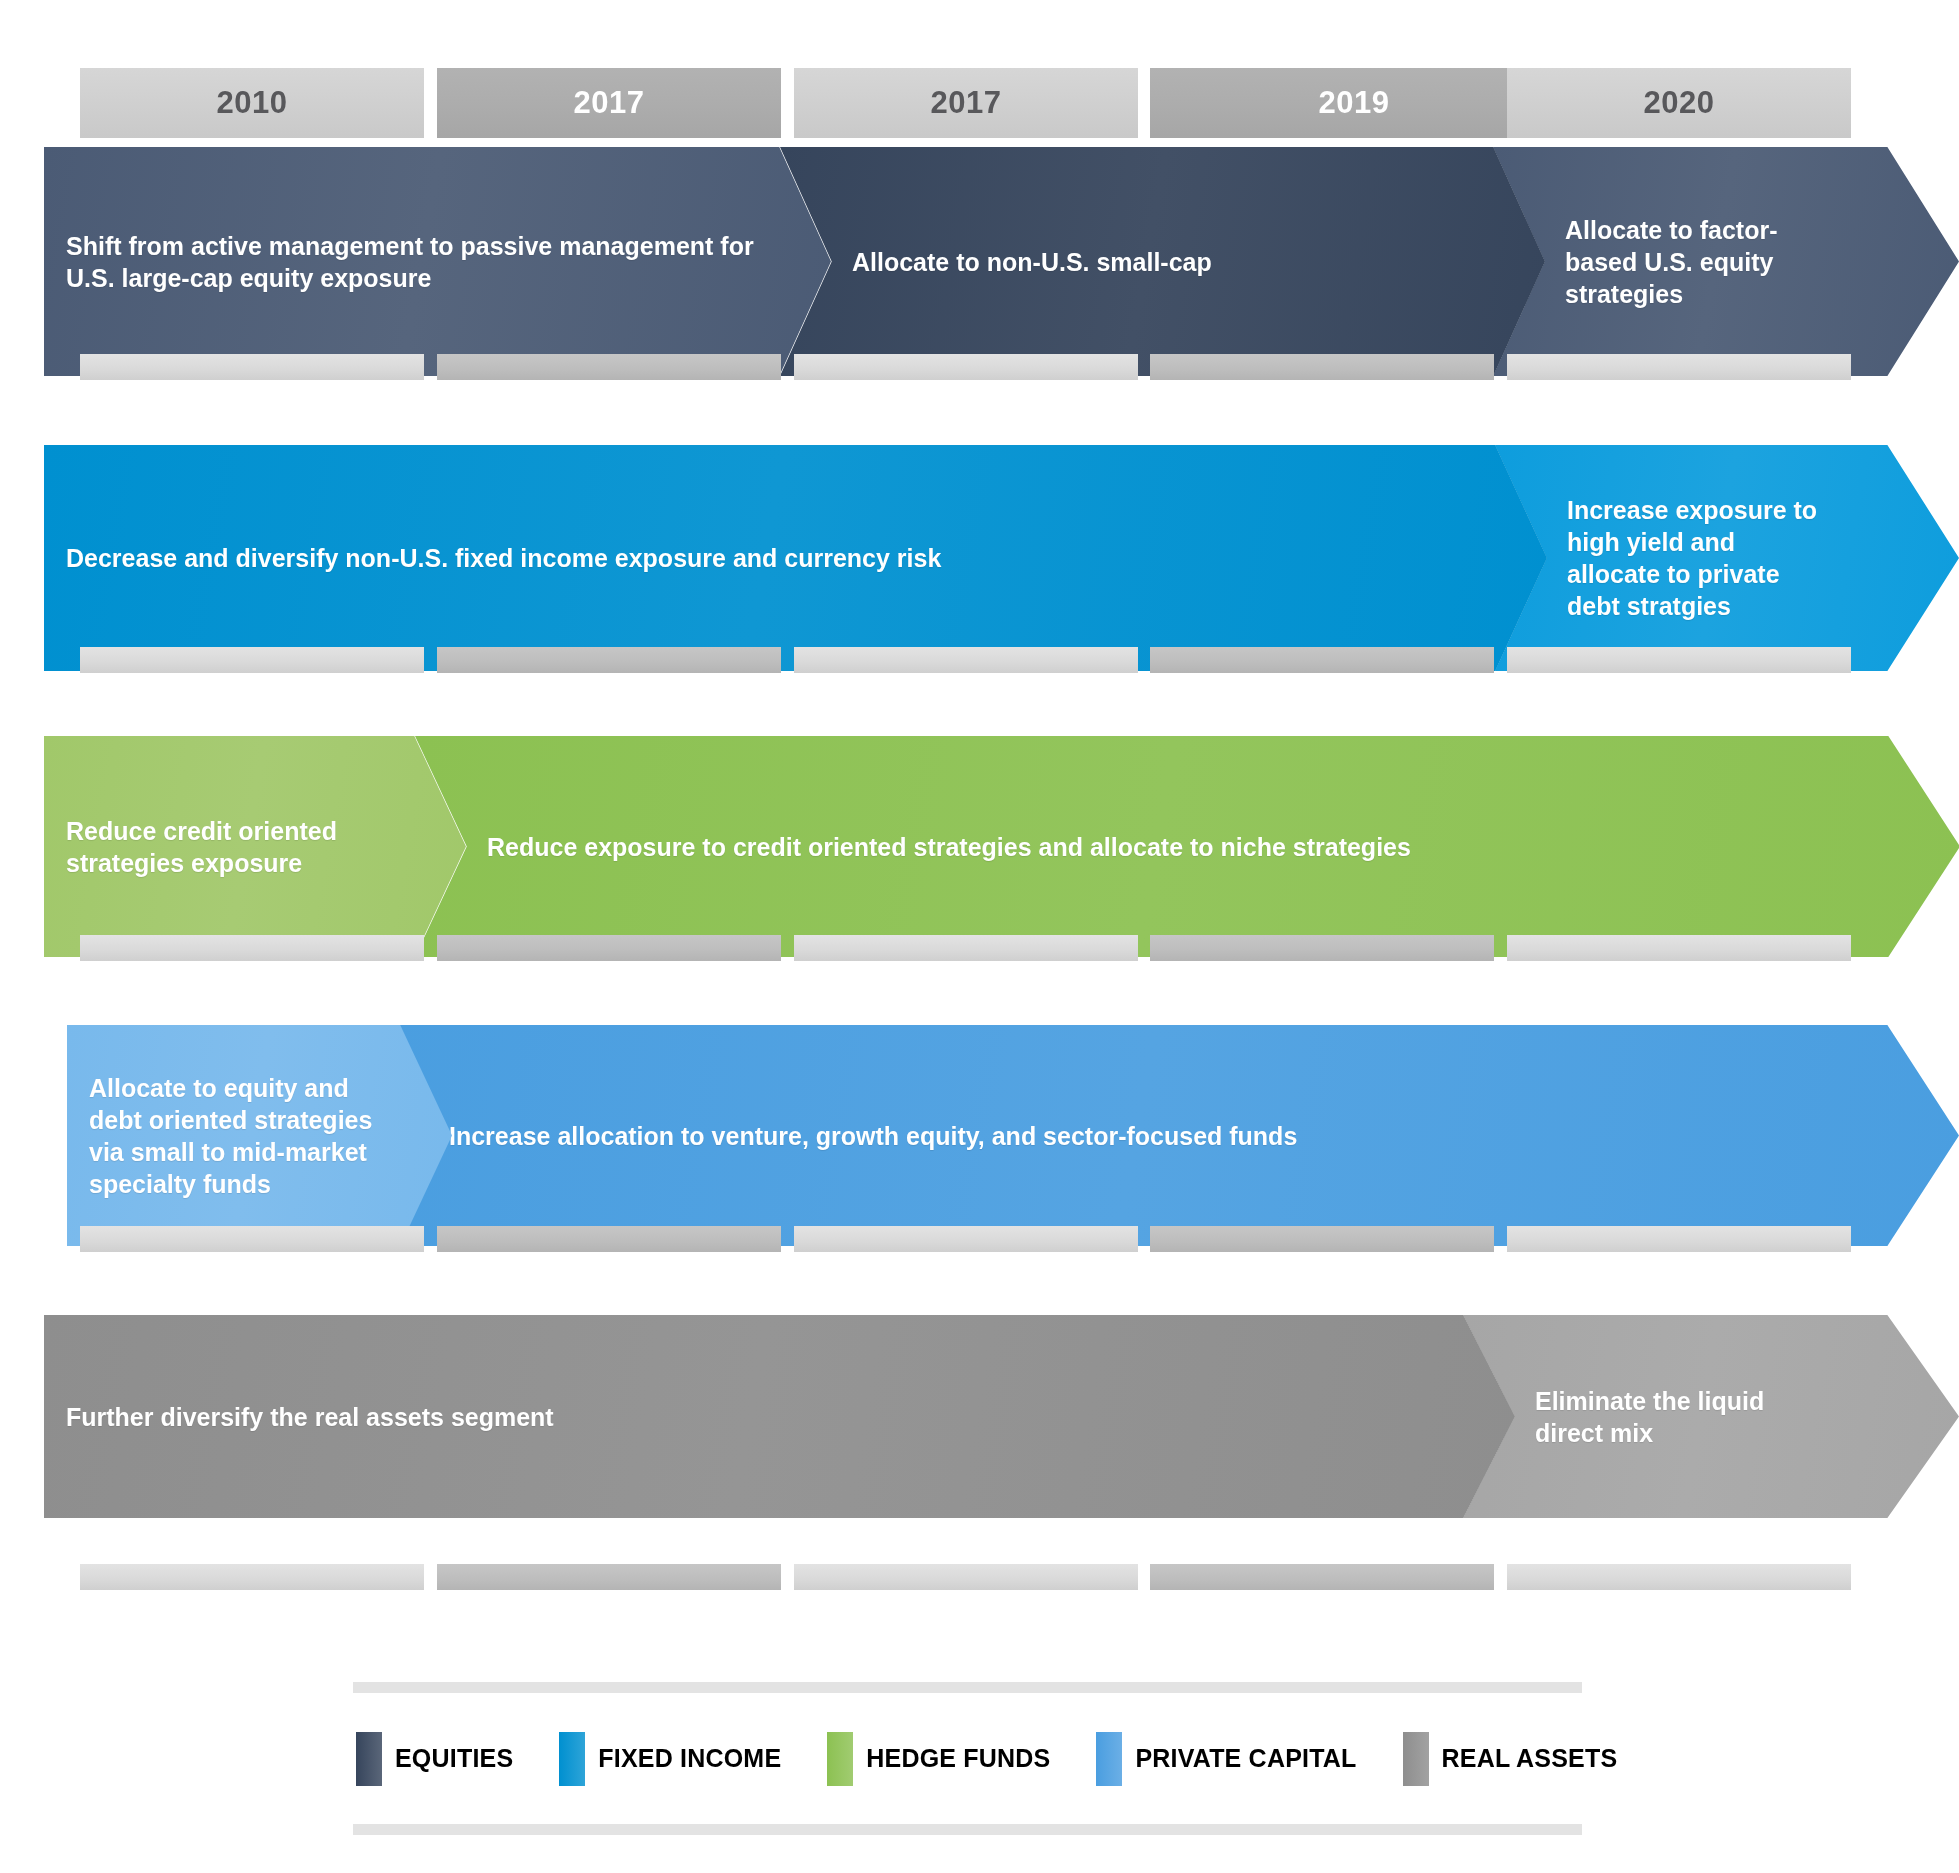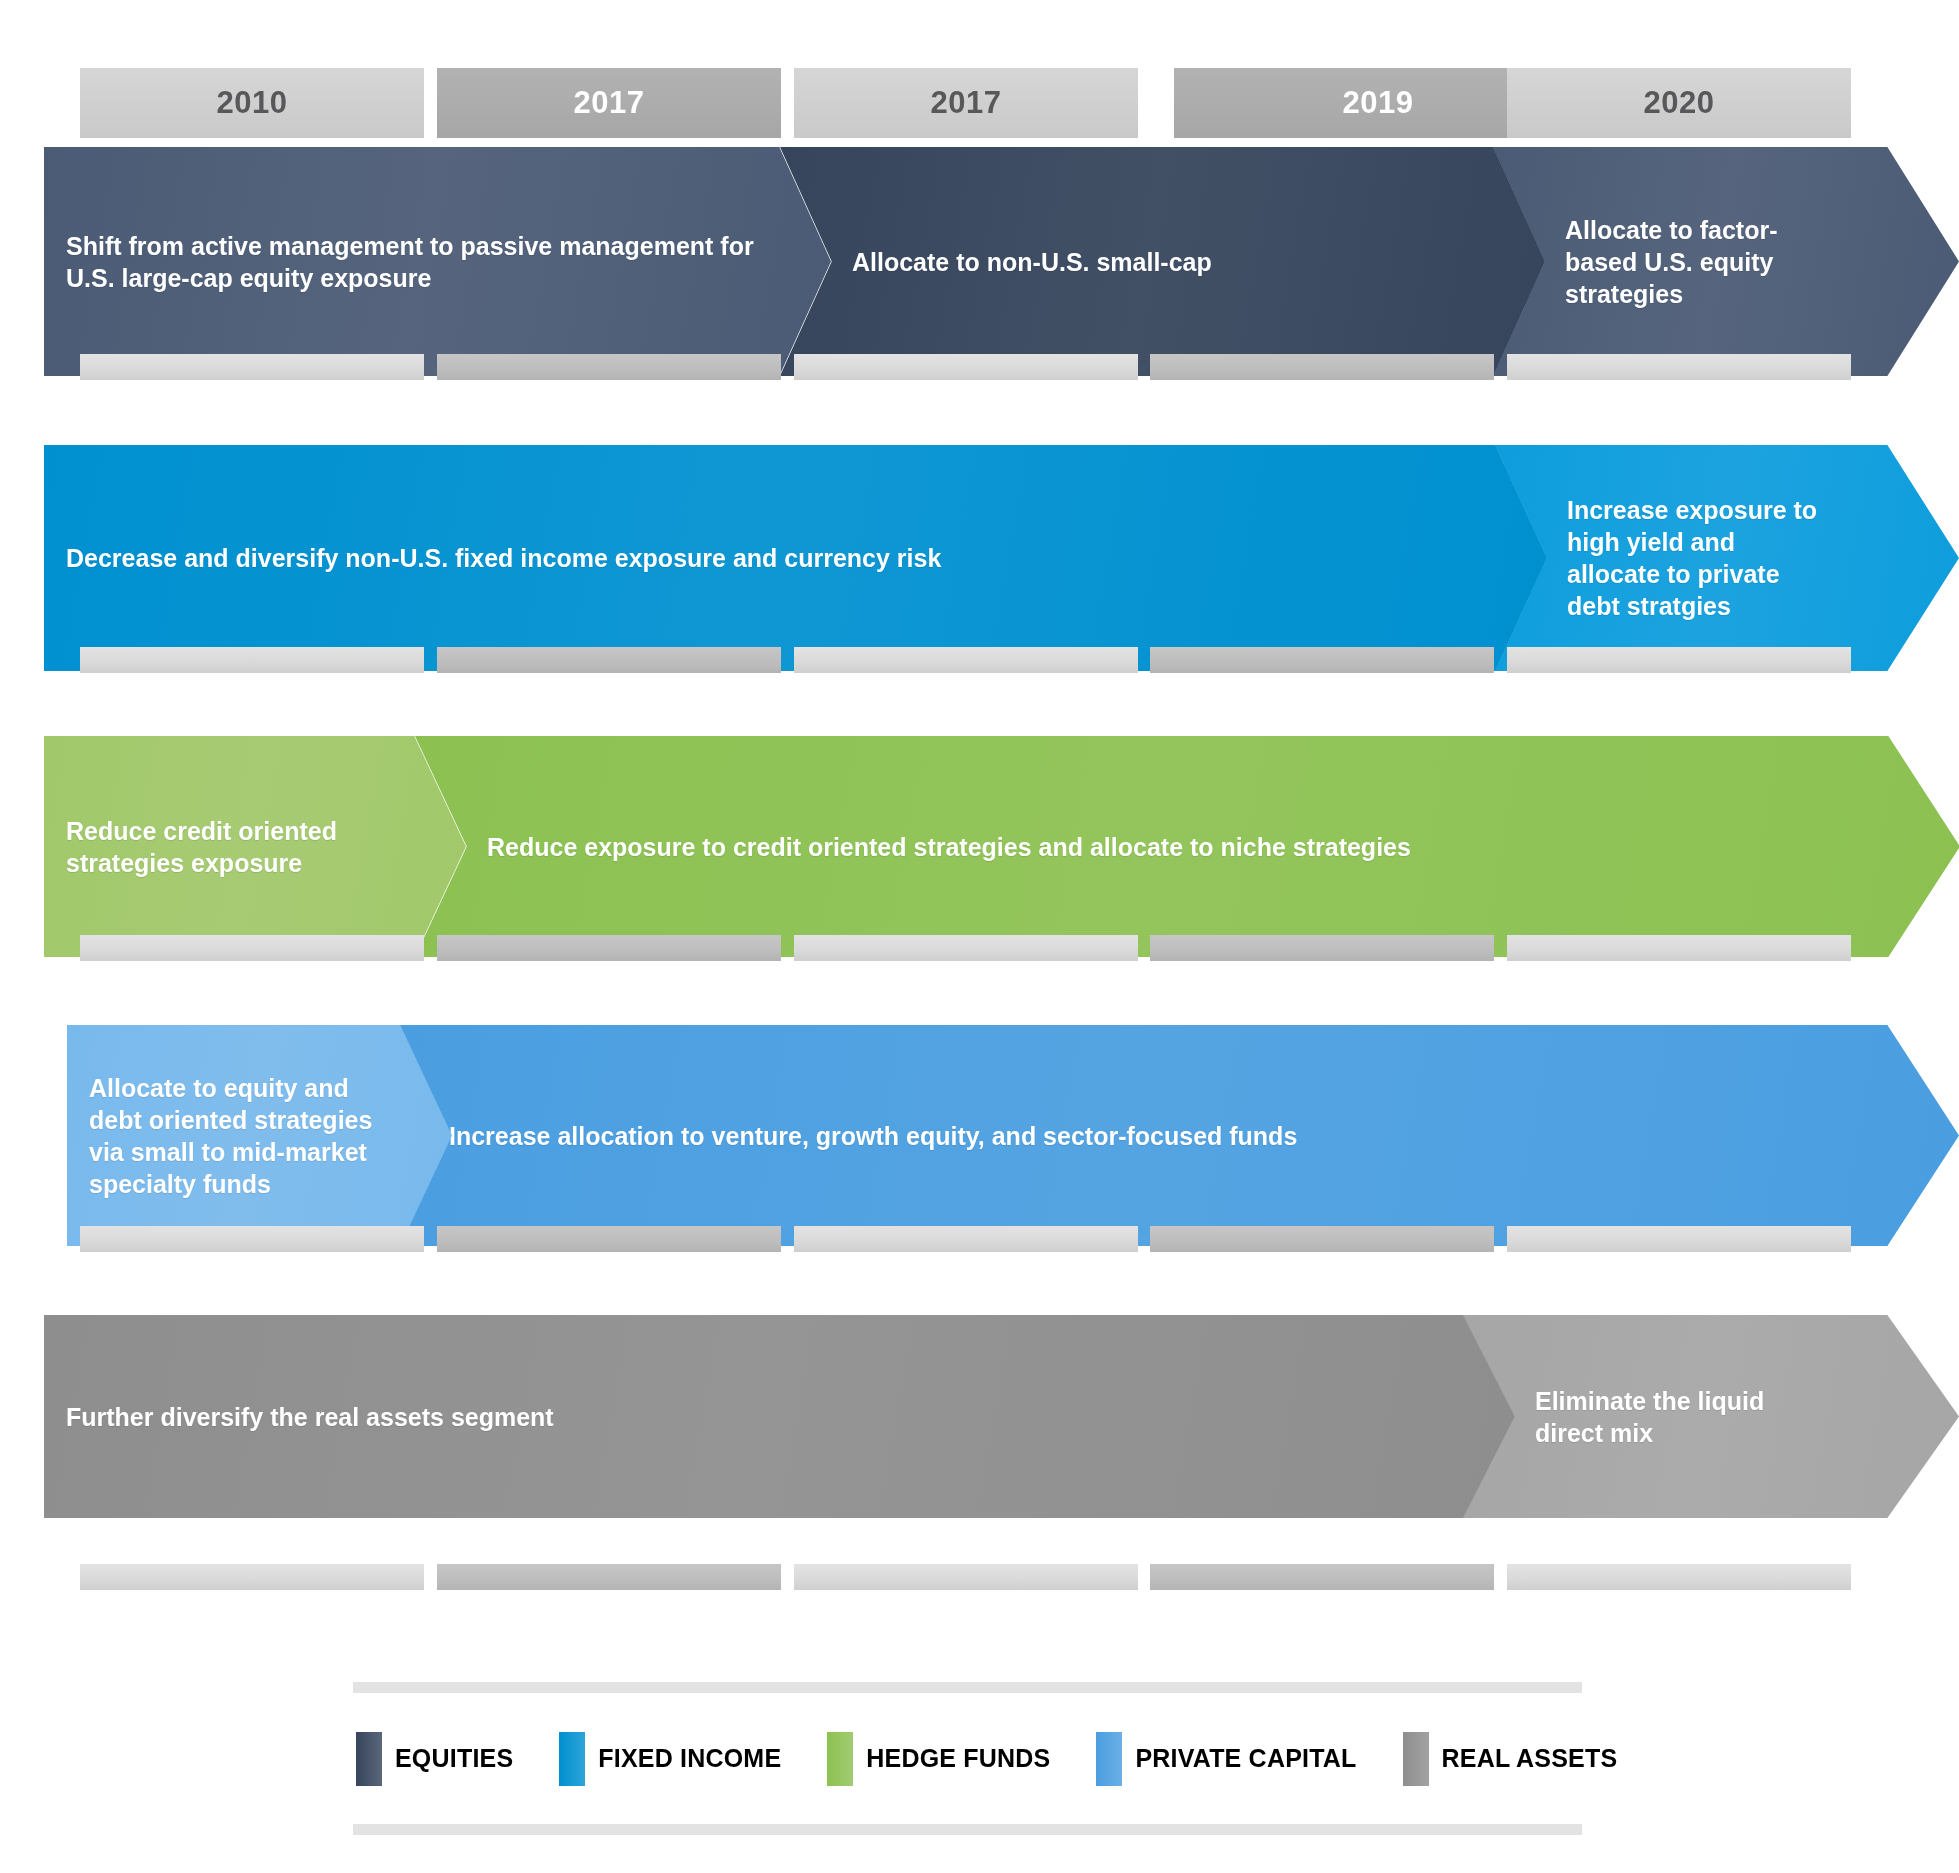--- a/index.html
+++ b/index.html
@@ -127,21 +127,21 @@
 </style>
 </head>
 <body>
 
 <div id="root">
 
   <div id="year-header">
       <div class="year-cell light" style="left: 0px; width: 344px;">2010</div>
       <div class="year-cell dark" style="left: 357px; width: 344px;">2017</div>
       <div class="year-cell light" style="left: 714px; width: 344px;">2017</div>
-      <div class="year-cell dark" style="left: 1070px; width: 408px; margin-left: 24px;">2019</div>
+      <div class="year-cell dark" style="left: 1070px; width: 408px;">2019</div>
       <div class="year-cell light" style="left: 1427px; width: 344px;">2020</div>
     </div>
 
   <div id="rows">
       <div class="band" style="top: 147px; height: 229px;">
         <div class="seg" style="left: 0px; width: 787px; z-index: 3; background: linear-gradient(100deg, rgb(75, 91, 117) 0%, rgb(86, 101, 125) 48%, rgb(75, 91, 117) 100%); clip-path: polygon(0px 0px, 93.4277% 0px, 100% 50%, 93.4277% 100%, 0px 100%);">
           <div class="txt" style="max-width: 778px;">Shift from active management to passive management for U.S. large-cap equity exposure</div>
         </div>
         <div class="seg" style="left: 736px; width: 765px; z-index: 2; background: linear-gradient(100deg, rgb(54, 69, 92) 0%, rgb(66, 80, 102) 48%, rgb(54, 69, 92) 100%); clip-path: polygon(0px 0px, 93.2397% 0px, 100% 50%, 93.2397% 100%, 0px 100%, 6.76027% 50%);">
           <div class="txt" style="padding-left: 72px;">Allocate to non-U.S. small-cap</div>

